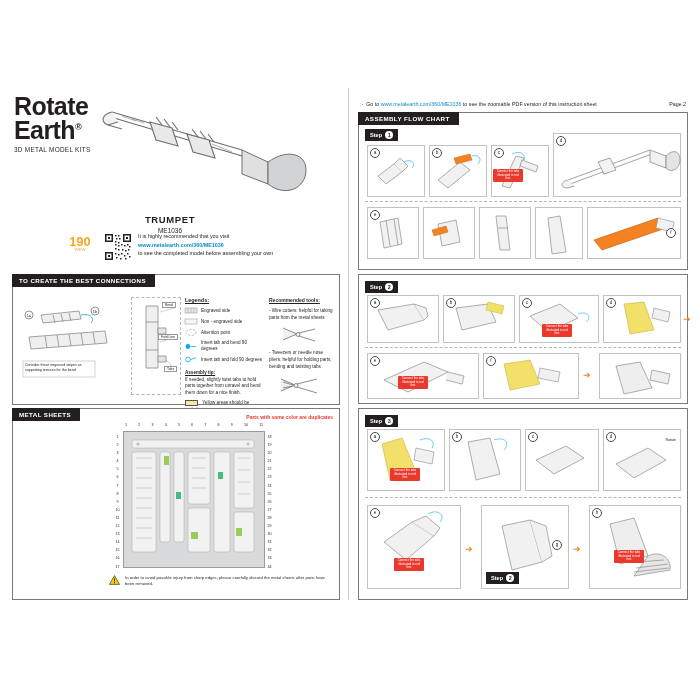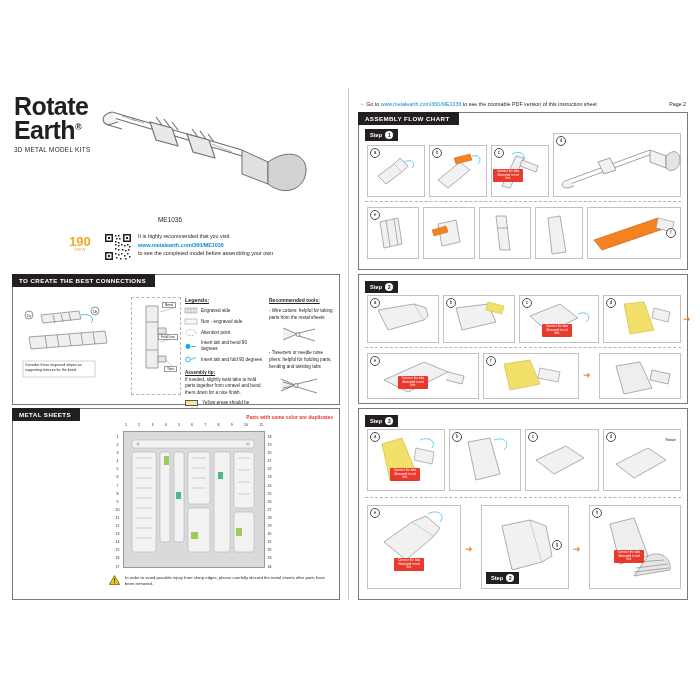--- a/index.html
+++ b/index.html
@@ -99,20 +99,21 @@
         <path d="M176 70 C196 56 214 62 214 78 C214 96 194 106 176 92 Z" fill="#d2d3d4"></path>
       </g>
       <g stroke="#8c8c8c" stroke-width=".7" fill="none">
         <path d="M30 24 L44 29 M40 27 L52 31"></path>
         <path d="M120 52 L140 60"></path>
       </g>
     </svg>
   </div>
 
   <div class="title-block">
+    <div class="tname">TRUMPET</div>
     <div class="tcode">ME1036</div>
   </div>
 
   <div class="view360">
     <div class="num">190</div>
     <div class="lbl">VIEW</div>
   </div>
 
   <div class="qr">
     <svg width="28" height="28" viewBox="0 0 28 28">

